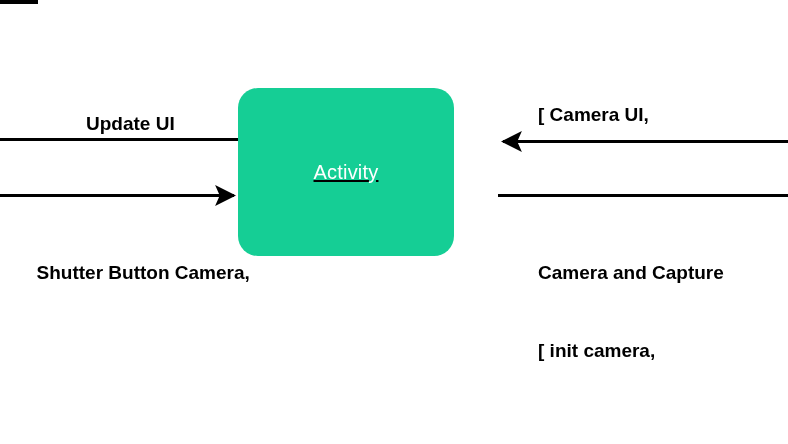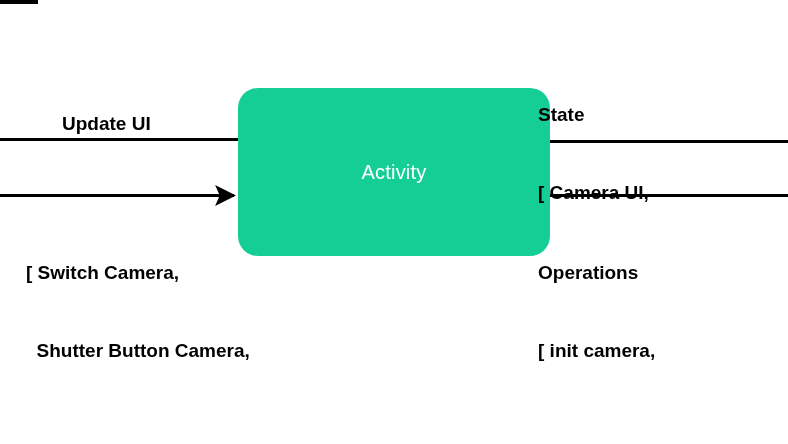--- a/index.html
+++ b/index.html
@@ -27,26 +27,27 @@
     width: 38px;
     height: 4px;
     background: #000000;
   }
 
   
   .node {
     position: absolute;
     left: 238px;
     top: 88px;
-    width: 312px;
+    width: 216px;
     height: 168px;
     border-radius: 20px;
     display: flex;
     align-items: center;
     justify-content: center;
+    text-decoration: underline;
   }
   .node-label {
     color: #ffffff;
     font-size: 20px;
     font-weight: 400;
     letter-spacing: 0.2px;
   }
 
   
   .arrow-layer {
@@ -74,20 +75,21 @@
     display: block;
     font-weight: 700;
   }
 
   .edge-label {
     position: absolute;
     color: #000000;
     font-size: 19px;
     font-weight: bold;
     white-space: pre;
+    margin-left: 24px;
   }
 
   #label-update-ui { left: 62px; top: 113px; }
   #block-actions   { left: 26px; top: 208px; }
   #block-state     { left: 538px; top: 50px; }
   #block-ops       { left: 538px; top: 208px; }
 </style>
 </head>
 <body>
 
@@ -114,34 +116,32 @@
     <line x1="498" y1="195.5" x2="792" y2="195.5" stroke="#000000" stroke-width="3"></line>
   </svg>
 
   <div class="node" id="node-activity" style="background: rgb(21, 206, 149);">
     <span class="node-label" style="color: rgb(255, 255, 255);">Activity</span>
   </div>
 
   <div class="edge-label" id="label-update-ui">Update UI</div>
 
   <div class="txt" id="block-actions">
-    <span class="ln">[ Switch Camera,</span>
     <span class="ln">  Shutter Button Camera,</span>
     
     
     
   </div>
 
   <div class="txt" id="block-state">
-    <span class="hd">State</span>
     <span class="ln">[ Camera UI,</span>
   </div>
 
   <div class="txt" id="block-ops">
-    <span class="hd">Operations</span>
+    <span class="hd">Camera and Capture</span>
     <span class="ln">[ init camera,</span>
     
     
     
     
     
   </div>
 
 </div>
 

